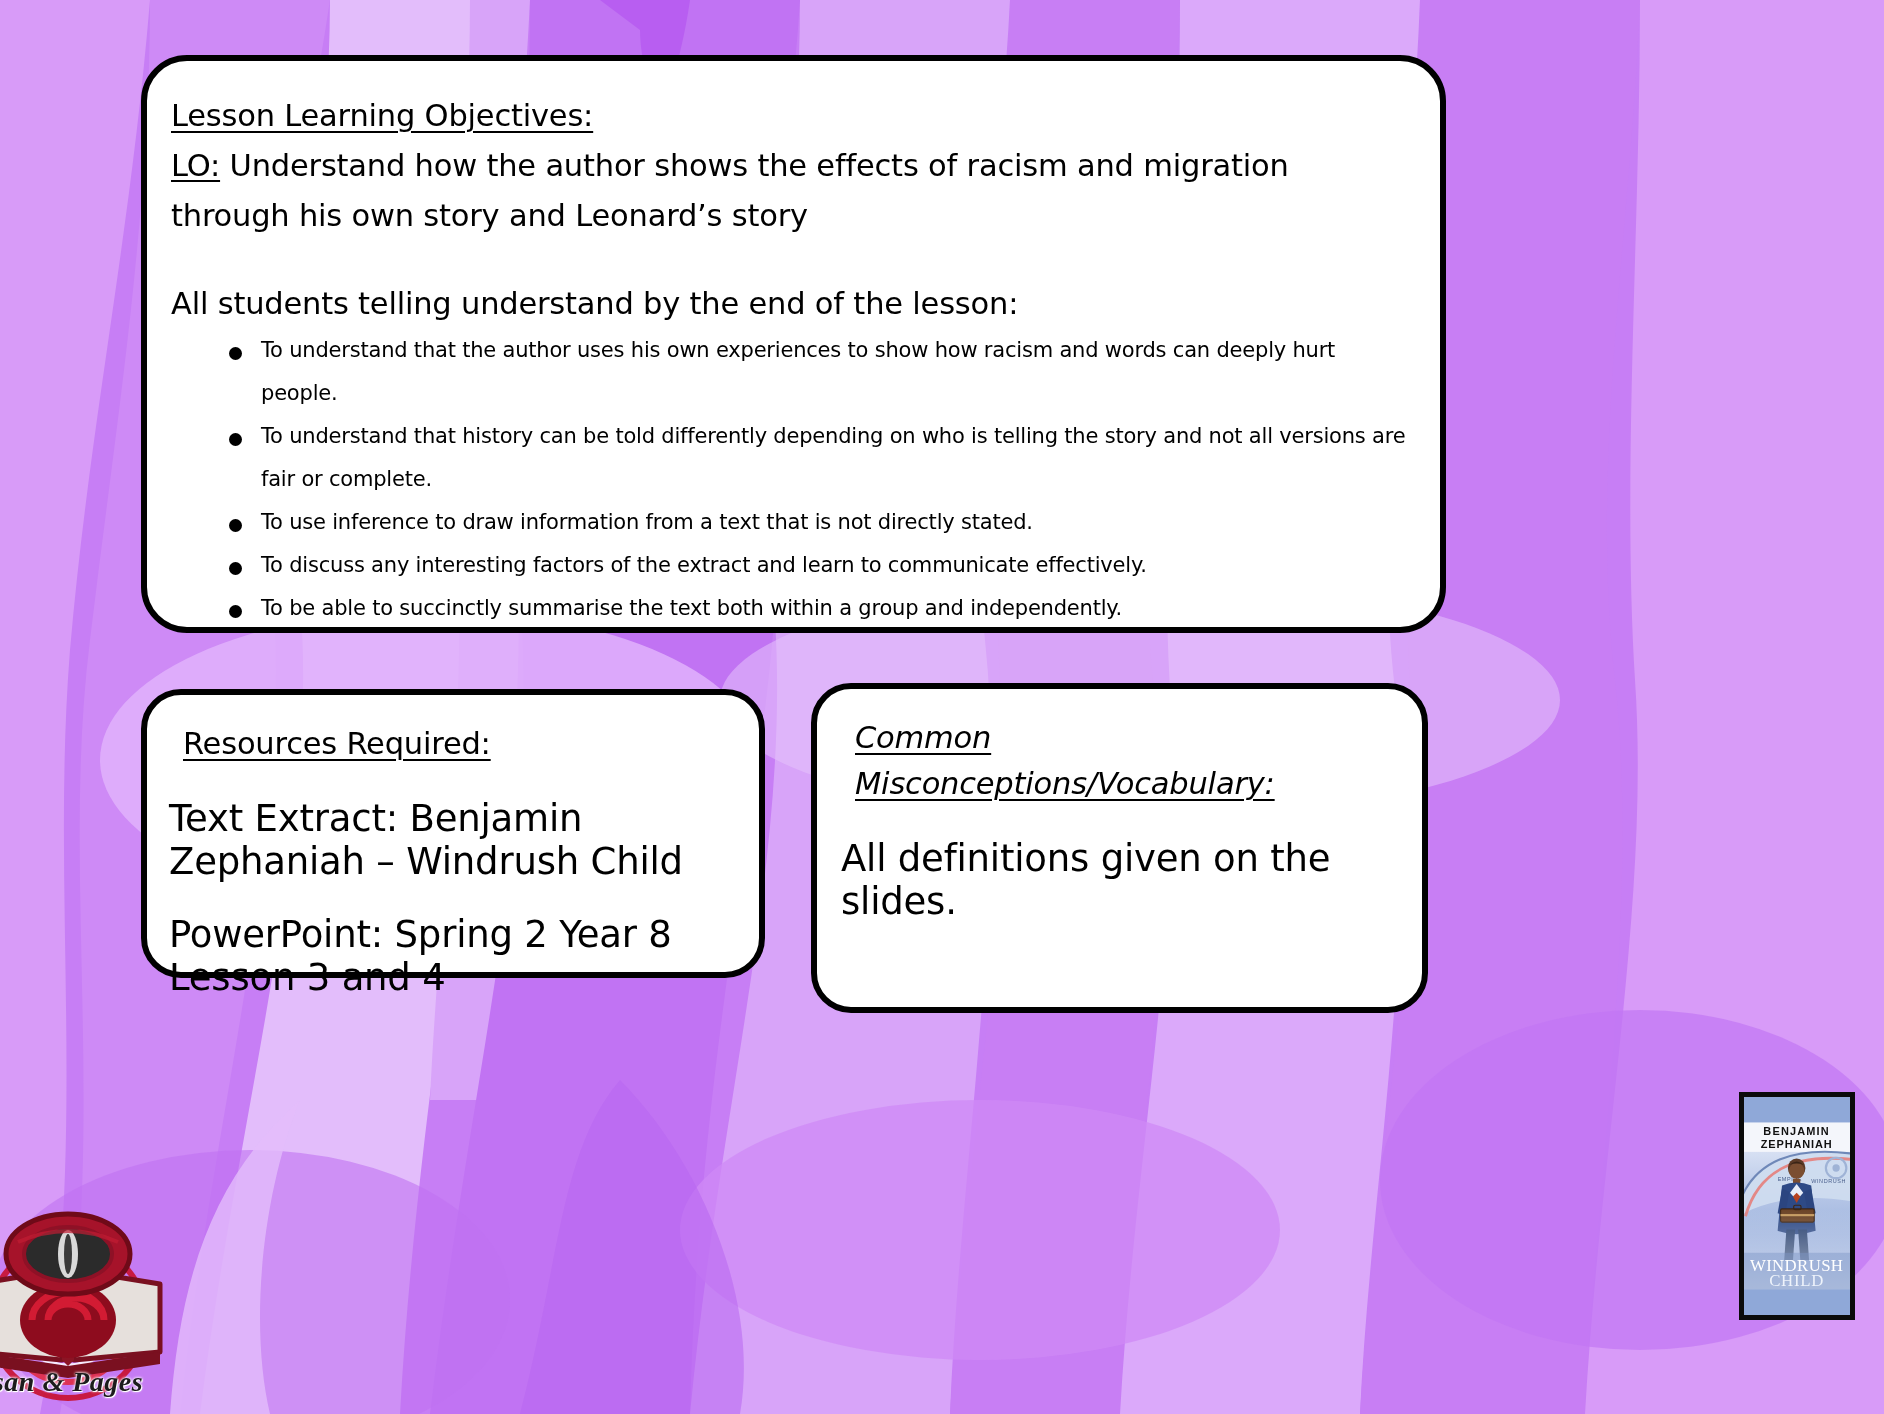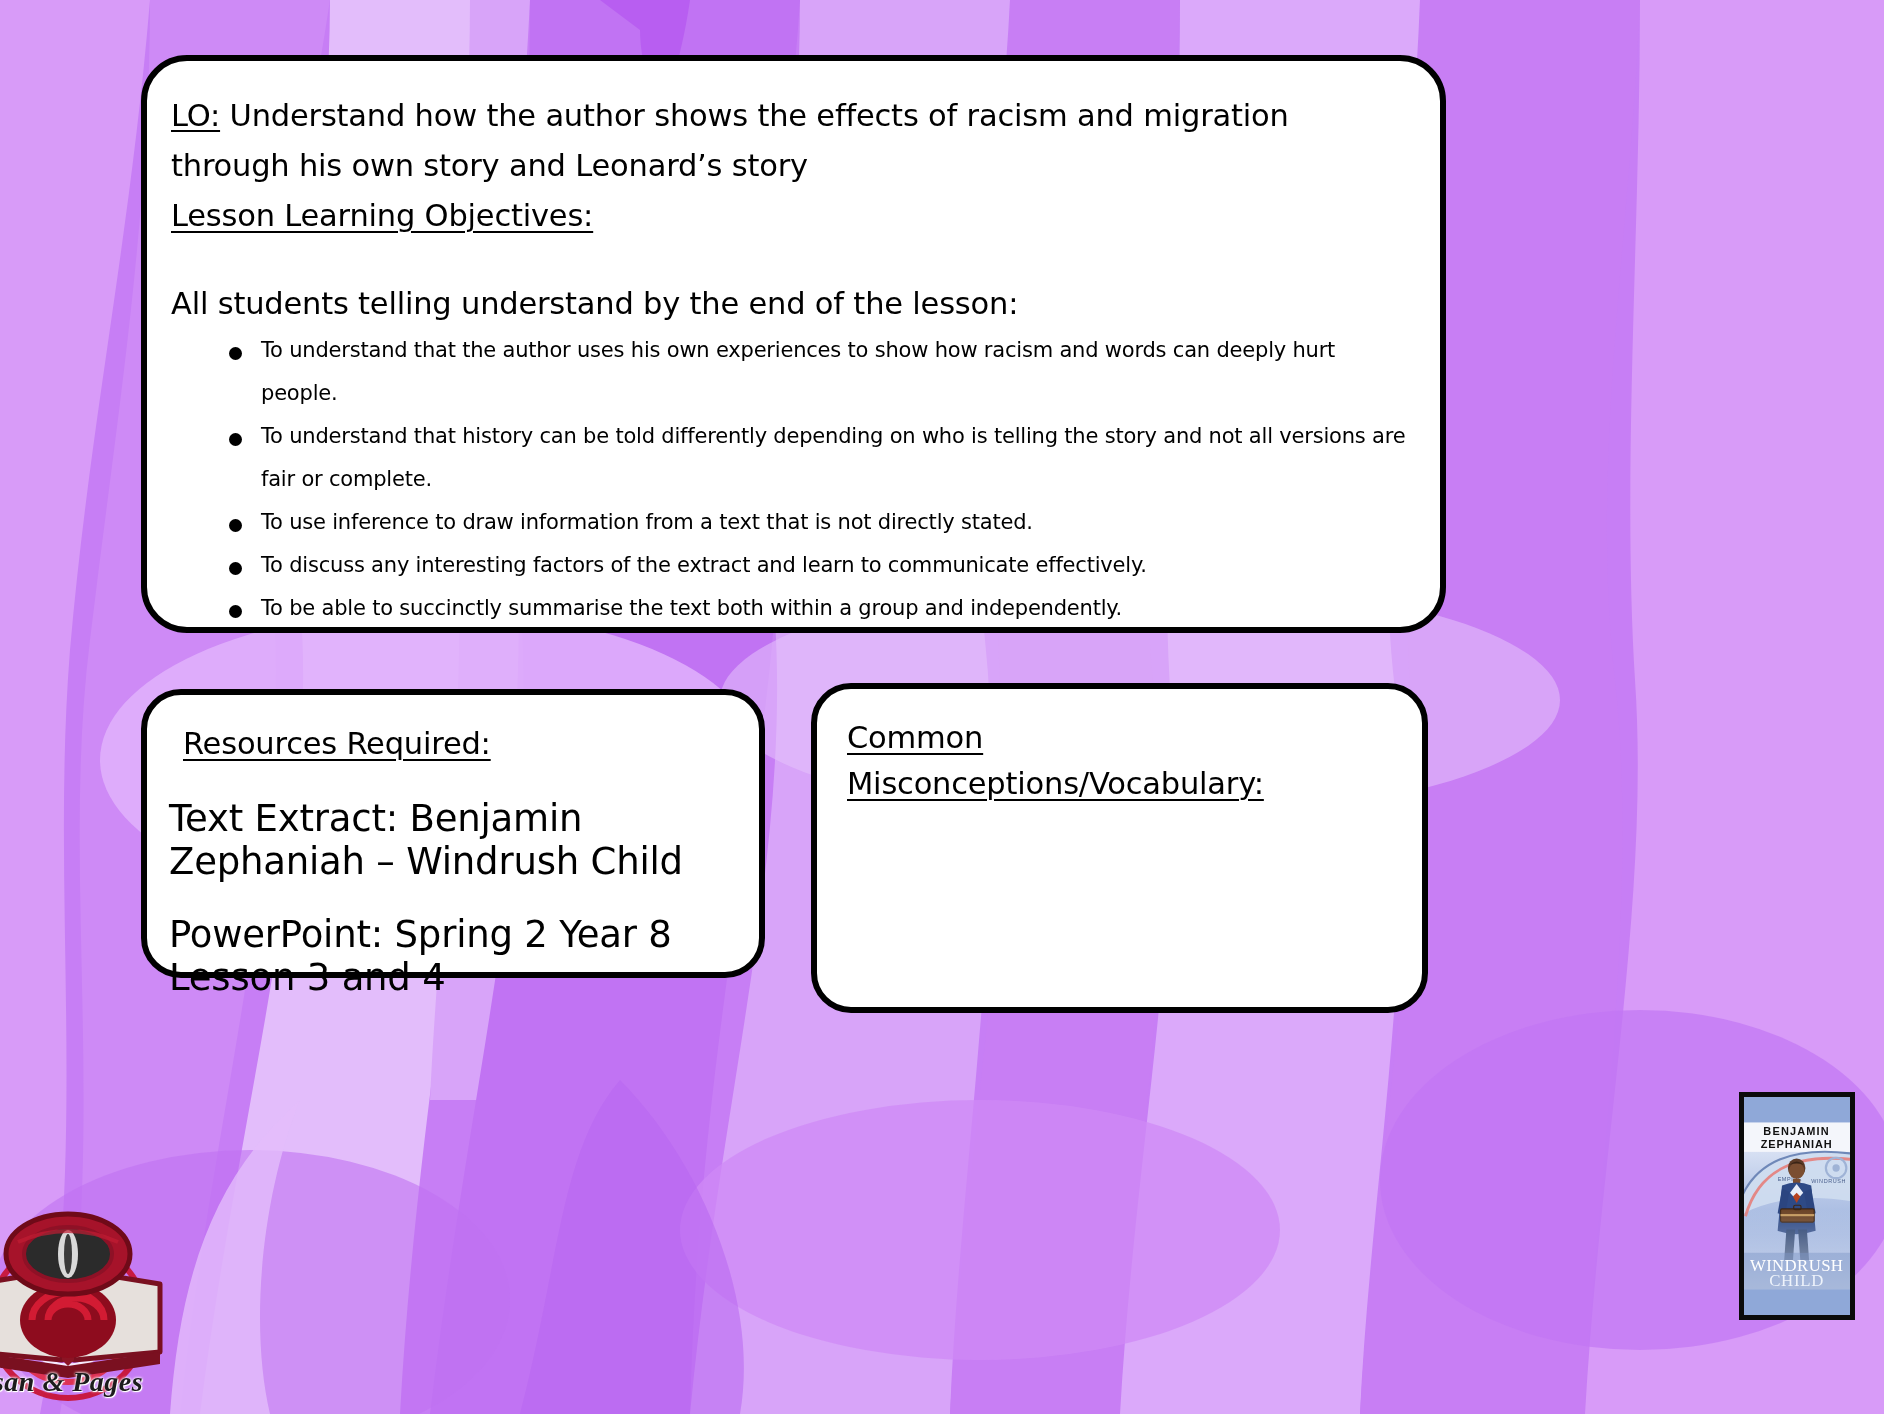--- a/index.html
+++ b/index.html
@@ -93,21 +93,21 @@
     border-radius:50%;
     background:#000;
   }
 
   
   .body-text{
     font-size:37px;
     line-height:43px;
   }
   #res-heading{margin-left:14px;}
-  #mis-heading{margin-left:6px;}
+  #mis-heading{margin-left:14px;font-style:italic;}
 
   
   #logo{
     position:absolute;
     left:-38px; bottom:10px;
     width:212px; height:212px;
   }
   #logo-text{
     position:absolute;
     left:-38px; bottom:16px;
@@ -158,26 +158,26 @@
     <ellipse cx="1140" cy="700" rx="420" ry="120" fill="#e6c2fc" opacity="0.55"></ellipse>
     <ellipse cx="980" cy="1230" rx="300" ry="130" fill="#cf8af6" opacity="0.75"></ellipse>
     <ellipse cx="1640" cy="1180" rx="260" ry="170" fill="#c276f3" opacity="0.7"></ellipse>
     <ellipse cx="250" cy="1300" rx="260" ry="150" fill="#bf72f2" opacity="0.6"></ellipse>
     <path d="M620,1080 C700,1160 760,1300 740,1414 L520,1414 C560,1260 560,1150 620,1080 Z" fill="#b866f1" opacity="0.55"></path>
     <path d="M300,1100 C260,1200 250,1330 270,1414 L170,1414 C180,1280 210,1180 300,1100 Z" fill="#e3bdfb" opacity="0.8"></path>
   </svg>
 
   <div class="card obj" id="objectives-card">
 
+    <div class="t line">
+      <span class="heading">Lesson Learning Objectives:</span>
+    </div>
+
     <div class="t wrapline">
       <span class="u">LO:</span><span> Understand how the author shows the effects of racism and migration through his own story and Leonard’s story</span>
-    </div>
-
-    <div class="t line">
-      <span class="heading">Lesson Learning Objectives:</span>
     </div>
 
 
     <div class="spacer"></div>
 
     <div class="t line">All students telling understand by the end of the lesson:</div>
 
     <ul class="bullets t">
       <li>To understand that the author uses his own experiences to show how racism and words can deeply hurt people.</li>
       <li>To understand that history can be told differently depending on who is telling the story and not all versions are fair or complete.</li>
@@ -195,20 +195,21 @@
     <div class="t body-text">Text Extract: Benjamin Zephaniah – Windrush Child</div>
     <div class="spacer-sm"></div>
     <div class="t body-text">PowerPoint: Spring 2 Year 8 Lesson 3 and 4</div>
   </div>
 
   <div class="card" id="misconceptions-card">
     <div class="t" id="mis-heading">
       <span class="heading">Common Misconceptions/Vocabulary:</span>
     </div>
     <div class="spacer-sm"></div>
+    <div class="t body-text">All definitions given on the slides.</div>
   </div>
 
   <svg id="logo" viewBox="0 0 212 212" xmlns="http://www.w3.org/2000/svg">
 
     <circle cx="106" cy="128" r="78" fill="none" stroke="#c8102e" stroke-width="6" opacity="0.9"></circle>
     <circle cx="106" cy="128" r="62" fill="none" stroke="#e02a44" stroke-width="6" opacity="0.9"></circle>
     <circle cx="106" cy="128" r="46" fill="none" stroke="#ffffff" stroke-width="5" opacity="0.85"></circle>
 
     <path d="M14,92 L100,78 L100,168 L14,160 Z" fill="#e6e0dc" stroke="#7a1020" stroke-width="5" stroke-linejoin="round"></path>
     <path d="M198,92 L112,78 L112,168 L198,160 Z" fill="#e6e0dc" stroke="#7a1020" stroke-width="5" stroke-linejoin="round"></path>

